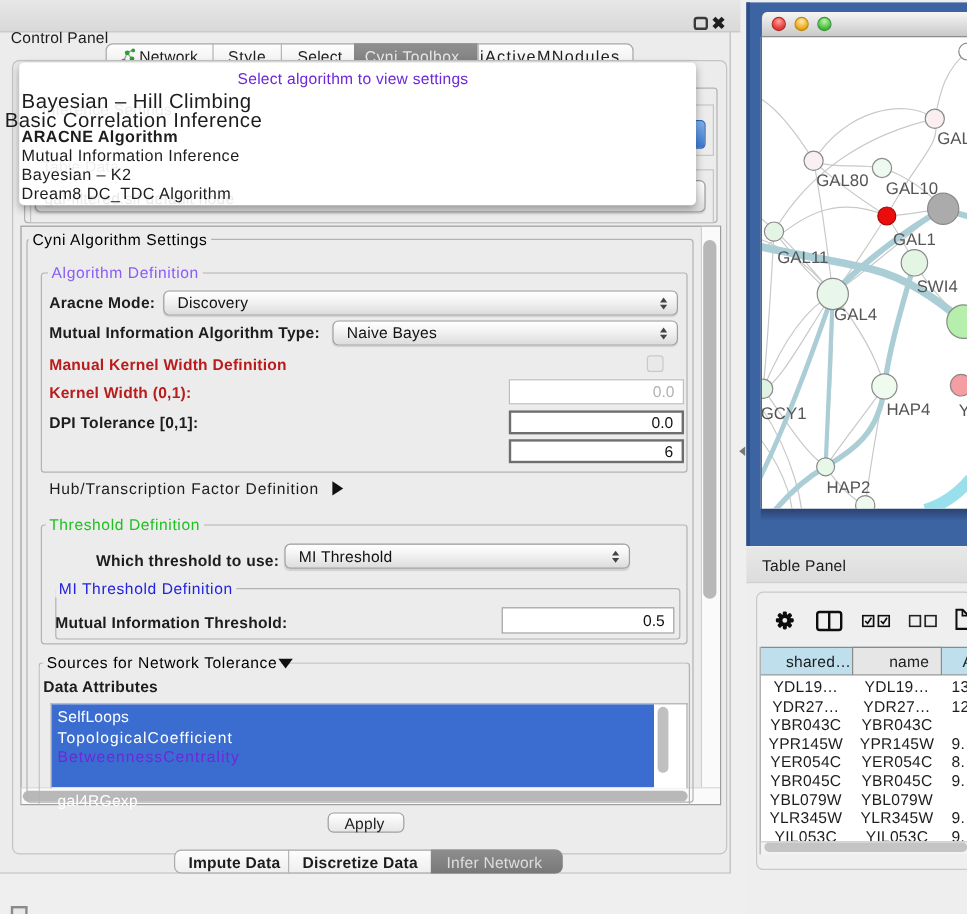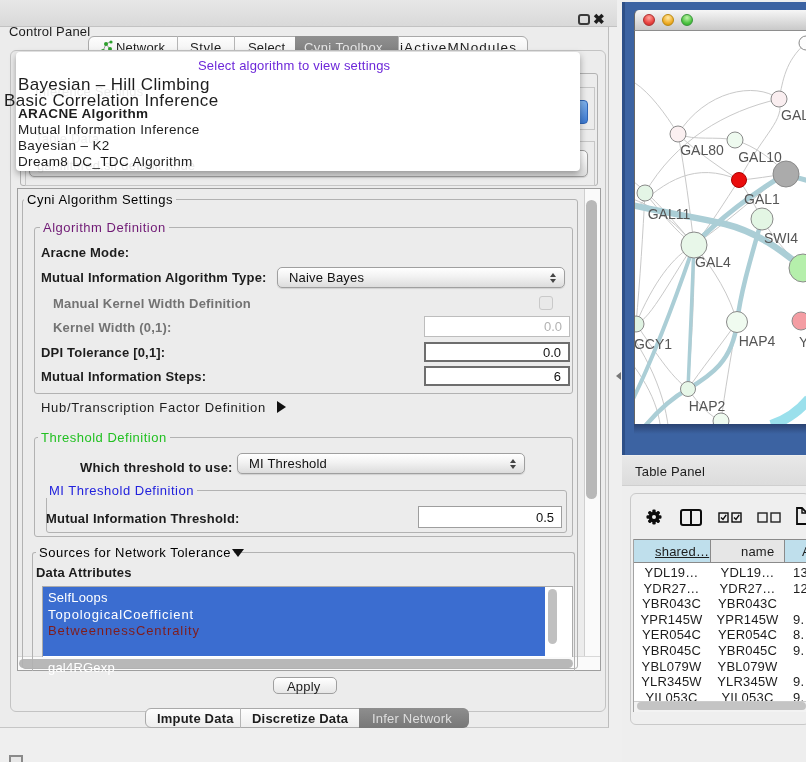--- a/index.html
+++ b/index.html
@@ -3,21 +3,21 @@
 <meta charset="utf-8">
 <style>
 *{box-sizing:border-box;}
 html,body{margin:0;padding:0;}
 body{width:806px;height:762px;overflow:hidden;background:#efefef;
  font-family:"Liberation Sans", sans-serif;}
 #root{position:relative;width:806px;height:762px;overflow:hidden;}
 .abs{position:absolute;}
 .lbl{position:absolute;font-size:13px;color:#1d1d1d;white-space:nowrap;letter-spacing:0.2px;}
 .b{font-weight:bold;}
-.gray{color:#737373;margin-left:12px;}
+.gray{color:#b91c1c;}
 .combo{position:absolute;border:1px solid #9f9f9f;border-radius:5px;
  background:linear-gradient(#ffffff,#f2f2f2 45%,#dcdcdc);box-shadow:0 1px 1px rgba(0,0,0,.12);}
 .combo .ct{position:absolute;left:11px;top:0;bottom:0;font-size:13px;color:#111;
  display:flex;align-items:center;letter-spacing:0.2px;}
 .spin{position:absolute;right:7px;top:50%;width:7px;height:12px;margin-top:-6px;}
 .spin:before{content:"";position:absolute;left:0;top:1px;width:0;height:0;
  border-left:3.5px solid transparent;border-right:3.5px solid transparent;border-bottom:4px solid #444;}
 .spin:after{content:"";position:absolute;left:0;bottom:1px;width:0;height:0;
  border-left:3.5px solid transparent;border-right:3.5px solid transparent;border-top:4px solid #444;}
 .tf{position:absolute;background:#fff;font-size:13px;color:#111;
@@ -68,35 +68,38 @@
 <div class="abs" style="left:584px;top:189px;width:16px;height:468px;background:#fafafa;border-left:1px solid #cfcfcf;"></div>
 <div class="abs" style="left:586px;top:200px;width:11px;height:299px;background:#b8b8b8;border-radius:6px;"></div>
 
 <div class="abs" style="left:18px;top:656px;width:582px;height:14px;background:#fafafa;border-top:1px solid #d8d8d8;"></div>
 <div class="abs" style="left:19px;top:659px;width:554px;height:9px;background:#b8b8b8;border-radius:5px;"></div>
 
 <div class="grp" style="left:22px;top:199px;width:556px;height:470px;border-radius:3px;"></div>
 <div class="gt" style="left:24px;top:192px;">Cyni Algorithm Settings</div>
 
 <div class="grp" style="left:34px;top:227px;width:539px;height:167px;"></div>
-<div class="gt" style="left:40px;top:220px;color:#701a75;">Algorithm Definition</div>
+<div class="gt" style="left:40px;top:220px;color:#8b5cf6;">Algorithm Definition</div>
 
 <div class="lbl b" style="left:41px;top:245px;">Aracne Mode:</div>
+<div class="combo" style="left:136px;top:242px;width:429px;height:21px;">
+      <span class="ct">Discovery</span>
+      <span class="spin"></span>
+    </div>
 <div class="lbl b" style="left:41px;top:270px;">Mutual Information Algorithm Type:</div>
 <div class="combo" style="left:277px;top:267px;width:288px;height:21px;">
       <span class="ct">Naive Bayes</span>
       <span class="spin"></span>
     </div>
 <div class="lbl b gray" style="left:41px;top:296px;">Manual Kernel Width Definition</div>
 <div class="abs" style="left:539px;top:296px;width:14px;height:14px;border:1px solid #c9c9c9;border-radius:3px;background:#e9e9e9;"></div>
 <div class="lbl b gray" style="left:41px;top:320px;">Kernel Width (0,1):</div>
 <div class="tf" style="left:424px;top:316px;width:146px;height:21px;border:1px solid #bdbdbd;color:#b2b2b2;">0.0</div>
 <div class="lbl b" style="left:41px;top:345px;">DPI Tolerance [0,1]:</div>
 <div class="tf" style="left:424px;top:342px;width:146px;height:20px;border:2px solid #6e6e6e;">0.0</div>
-<div class="lbl b" style="left:41px;top:369px;">Mutual Information Steps:</div>
 <div class="tf" style="left:424px;top:366px;width:146px;height:20px;border:2px solid #6e6e6e;">6</div>
 
 <div class="lbl" style="left:41px;top:400px;letter-spacing:0.7px;">Hub/Transcription Factor Definition</div>
 <div class="abs" style="left:277px;top:401px;width:0;height:0;border-top:6px solid transparent;border-bottom:6px solid transparent;border-left:9px solid #111;"></div>
 
 <div class="grp" style="left:34px;top:437px;width:539px;height:100px;"></div>
 <div class="gt" style="left:38px;top:430px;color:#22c022;">Threshold Definition</div>
 <div class="lbl b" style="left:80px;top:460px;">Which threshold to use:</div>
 <div class="combo" style="left:237px;top:453px;width:288px;height:21px;">
       <span class="ct">MI Threshold</span>
@@ -109,21 +112,21 @@
 
 <div class="grp" style="left:32px;top:552px;width:543px;height:119px;border-bottom:none;border-bottom-left-radius:0;border-bottom-right-radius:0;"></div>
 <div class="gt" style="left:36px;top:545px;">Sources for Network Tolerance</div>
 <div class="abs" style="left:232px;top:549px;width:0;height:0;border-left:6px solid transparent;border-right:6px solid transparent;border-top:8px solid #111;"></div>
 <div class="lbl b" style="left:36px;top:565px;">Data Attributes</div>
 
 <div class="abs" style="left:42px;top:586px;width:531px;height:71px;border:1px solid #ababab;border-bottom:none;background:#fff;"></div>
 <div class="abs" style="left:43px;top:587px;width:502px;height:69px;background:#3b6dd0;"></div>
 <div class="lbl" style="left:48px;top:590px;color:#fff;">SelfLoops</div>
 <div class="lbl" style="left:48px;top:607px;color:#fff;letter-spacing:0.9px;">TopologicalCoefficient</div>
-<div class="lbl" style="left:48px;top:623px;color:#7f1d1d;letter-spacing:0.9px;">BetweennessCentrality</div>
+<div class="lbl" style="left:48px;top:623px;color:#6d28d9;letter-spacing:0.9px;">BetweennessCentrality</div>
 <div class="lbl" style="left:48px;top:660px;color:#fff;">gal4RGexp</div>
 <div class="abs" style="left:548px;top:589px;width:9px;height:55px;background:#c0c0c0;border-radius:5px;"></div>
 
 <div class="abs" style="left:16px;top:52px;width:564px;height:119px;background:#fff;border-radius:4px;box-shadow:0 3px 7px rgba(0,0,0,.35);"></div>
 <div class="lbl" style="left:198px;top:58px;color:#6d28d9;">Select algorithm to view settings</div>
 <div class="lbl" style="left:35px;top:84px;color:rgba(120,120,120,.14);">Inference Settings</div>
 <div class="lbl" style="left:35px;top:131px;color:rgba(120,120,120,.12);">Table Data</div>
 <div class="lbl" style="left:37px;top:158px;color:rgba(120,120,120,.16);">gal-filtered.sif default node</div>
 <div class="lbl" style="left:18px;top:75px;font-size:17px;letter-spacing:0.35px;">Bayesian – Hill Climbing</div>
 <div class="lbl" style="left:4px;top:91px;font-size:17px;letter-spacing:0.35px;">Basic Correlation Inference</div>
@@ -256,21 +259,21 @@
  <rect x="1" y="1" width="9" height="9" fill="none" stroke="#222" stroke-width="1.4"></rect>
  <rect x="14" y="1" width="9" height="9" fill="none" stroke="#222" stroke-width="1.4"></rect>
 </svg>
 <svg class="abs" style="left:796px;top:507px;" width="10" height="18" viewBox="0 0 10 18">
  <path d="M1,1 L6,1 L12,7 L12,17 L1,17 Z" fill="none" stroke="#0d0d0d" stroke-width="1.8"></path>
  <path d="M6,1 L6,6 L11,6" fill="none" stroke="#0d0d0d" stroke-width="1.4"></path>
 </svg>
 
 <div class="abs" style="left:634px;top:539px;width:172px;height:24px;border-top:1px solid #8a8a8a;border-bottom:1px solid #8a8a8a;background:#bfdfec;"></div>
 <div class="abs" style="left:710px;top:539px;width:75px;height:24px;background:#e6e6e6;border-left:1px solid #8a8a8a;border-right:1px solid #8a8a8a;border-top:1px solid #8a8a8a;border-bottom:1px solid #8a8a8a;box-sizing:border-box;"></div>
-<div class="lbl" style="left:655px;top:544px;text-decoration:underline;">shared…</div>
+<div class="lbl" style="left:655px;top:544px;">shared…</div>
 <div class="lbl" style="left:741px;top:544px;">name</div>
 <div class="lbl" style="left:802px;top:544px;">A</div>
 <div class="abs" style="left:634px;top:563px;width:172px;height:138px;background:#fff;"></div>
 <div class="abs" style="left:633px;top:539px;width:1px;height:173px;background:#a3a3a3;"></div>
 <div id="tbl">
 <div class="lbl" style="left:634px;top:565.0px;width:75px;text-align:center;">YDL19…</div>
 <div class="lbl" style="left:710px;top:565.0px;width:75px;text-align:center;">YDL19…</div>
 <div class="lbl" style="left:793px;top:565.0px;">13</div>
 <div class="lbl" style="left:634px;top:580.6px;width:75px;text-align:center;">YDR27…</div>
 <div class="lbl" style="left:710px;top:580.6px;width:75px;text-align:center;">YDR27…</div>

